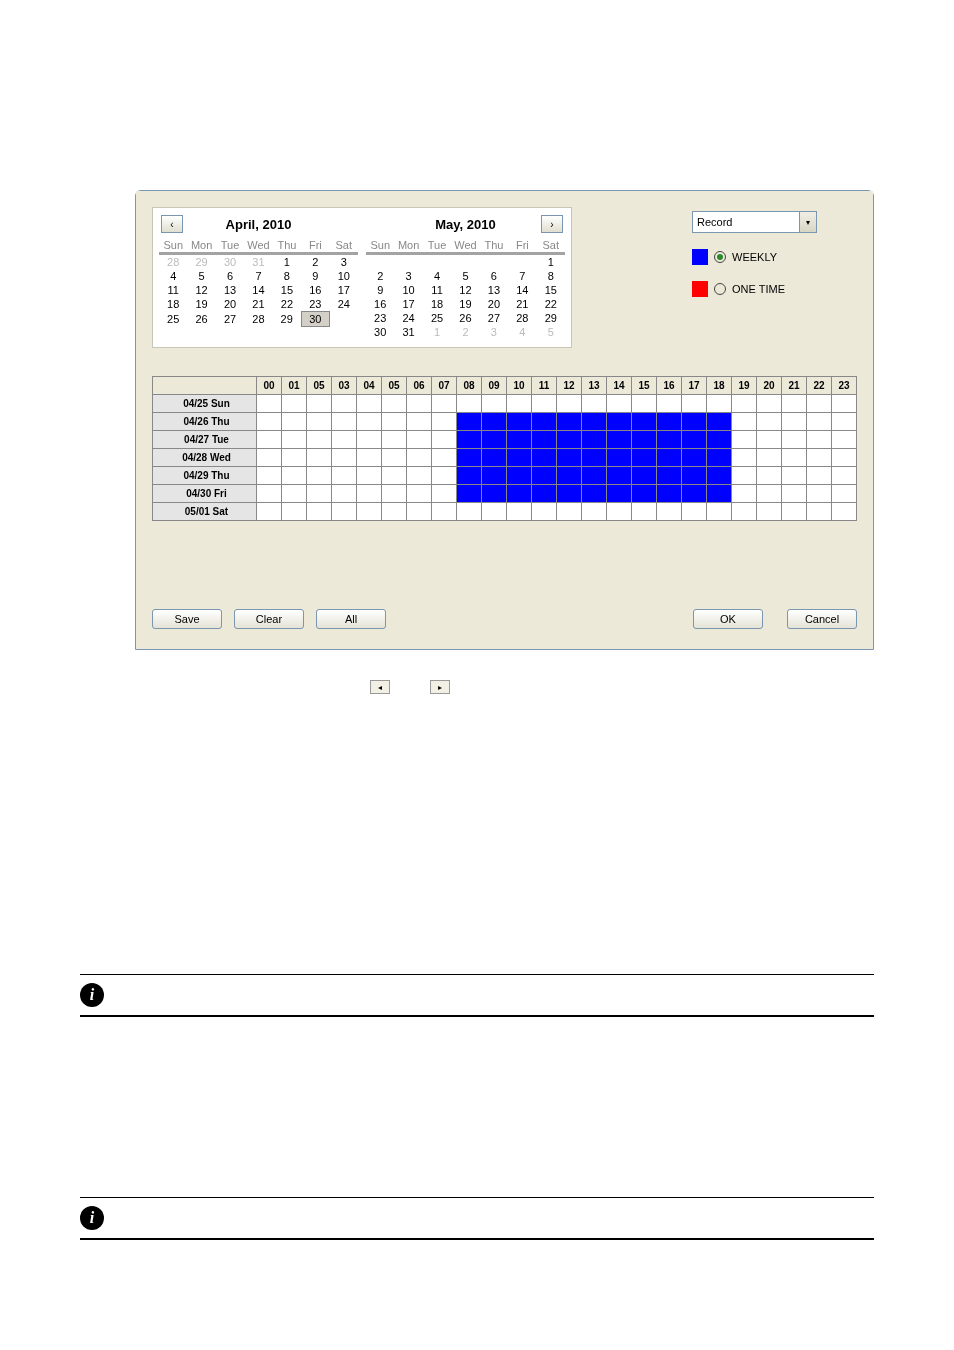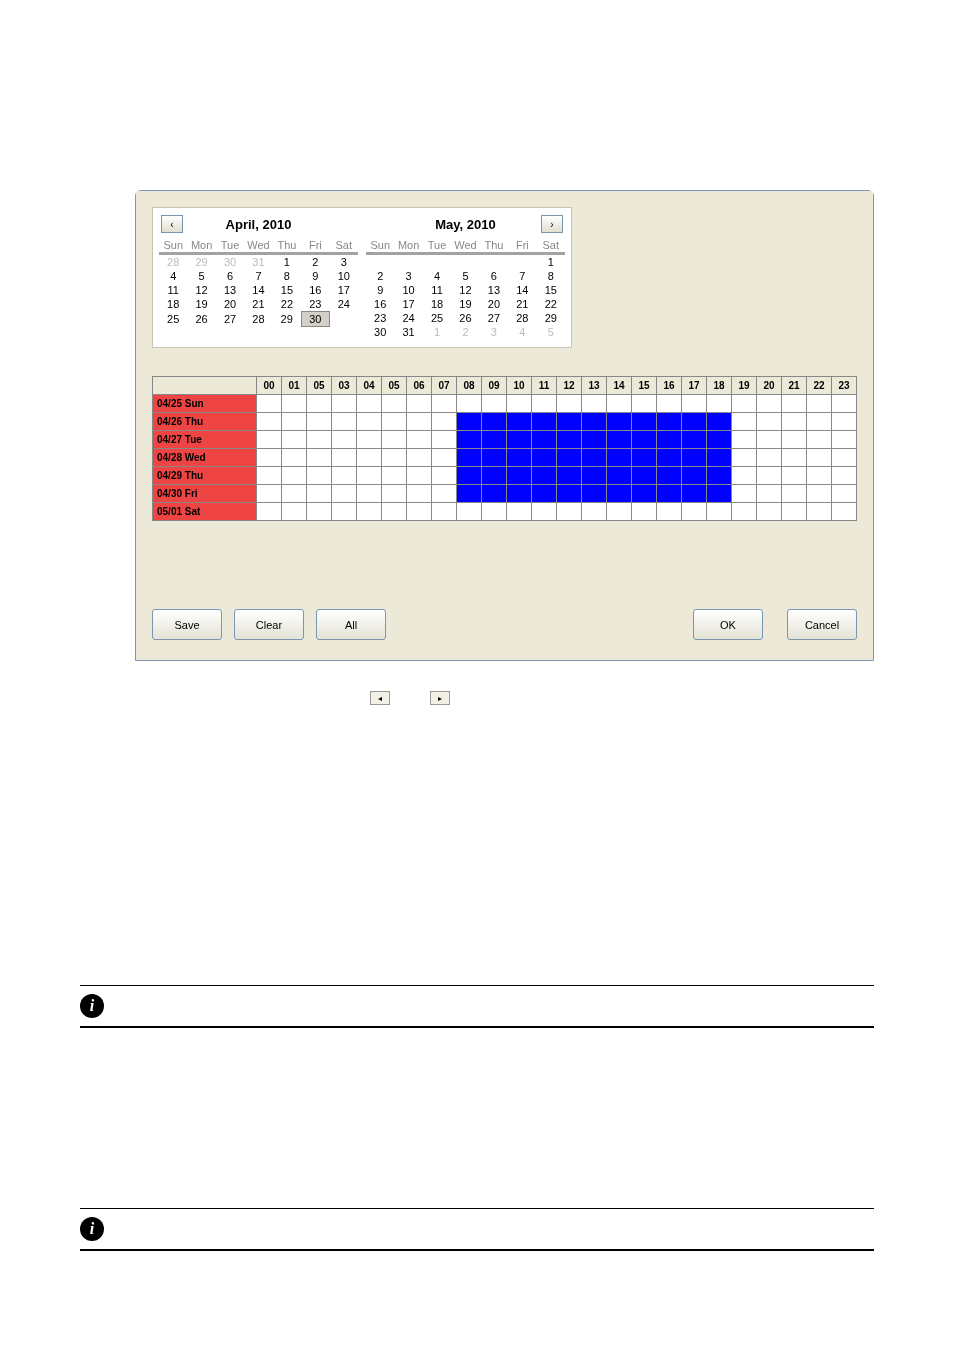--- a/index.html
+++ b/index.html
@@ -86,28 +86,28 @@
   .sw-red { background: #ff0000; }
   .radio { width: 12px; height: 12px; border: 1px solid #444; border-radius: 50%; display: inline-flex; align-items: center; justify-content: center; }
   .radio .dot { width: 6px; height: 6px; background: #2a8a2a; border-radius: 50%; }
   .sched-block { margin-top: 28px; }
   .sched-table { border-collapse: collapse; width: 100%; table-layout: fixed; background: #fff; }
   .sched-table th, .sched-table td {
     border: 1px solid #888; font-size: 10px; text-align: center;
     height: 18px; padding: 0;
   }
   .sched-table th { background: #ece9d8; font-weight: bold; }
-  .sched-table td.daylabel { text-align: left; padding-left: 4px; font-weight: bold; background: #ef4444; width: 100px; }
+  .sched-table td.daylabel { text-align: center; padding-left: 4px; font-weight: bold; background: #e5e5e5; width: 100px; }
   .sched-table td.blue { background: #0000ff; }
   .sched-table col.labelcol { width: 104px; }
   .btn-row { display: flex; justify-content: space-between; margin-top: 88px; }
   .btn-left { display: flex; gap: 12px; }
   .btn-right { display: flex; gap: 24px; }
   .btn {
-    min-width: 70px; height: 31px;
+    min-width: 70px; height: 20px;
     border: 1px solid #7a96b0;
     background: linear-gradient(#fff, #e4e3d6);
     border-radius: 3px;
     display: flex; align-items: center; justify-content: center;
     font-size: 11px; cursor: pointer;
     padding: 0 14px;
   }
   .info {
     display: flex; align-items: center; gap: 16px;
     margin: 20px 80px; border-top: 1px solid #000; border-bottom: 2px solid #000;
@@ -277,20 +277,38 @@
                   <td class="dim">4</td>
                   <td class="dim">5</td>
                 </tr>
               </tbody>
             </table>
         </div>
       </div>
 
       <div style="width:60px"></div>
 
+      <div class="right-panel">
+        <div class="select-wrap">
+          <span>Record</span>
+          <span class="select-caret">▾</span>
+        </div>
+        <div class="radio-row">
+          <span class="swatch sw-blue"></span>
+          <span class="radio">
+              <span class="dot"></span>
+            </span>
+          <span>WEEKLY</span>
+        </div>
+        <div class="radio-row">
+          <span class="swatch sw-red"></span>
+          <span class="radio"></span>
+          <span>ONE TIME</span>
+        </div>
+      </div>
     </div>
 
     <div class="sched-block">
       <table class="sched-table" id="sched">
         <colgroup>
             <col class="labelcol">
           </colgroup>
       <thead>
             <tr>
               <th></th>

